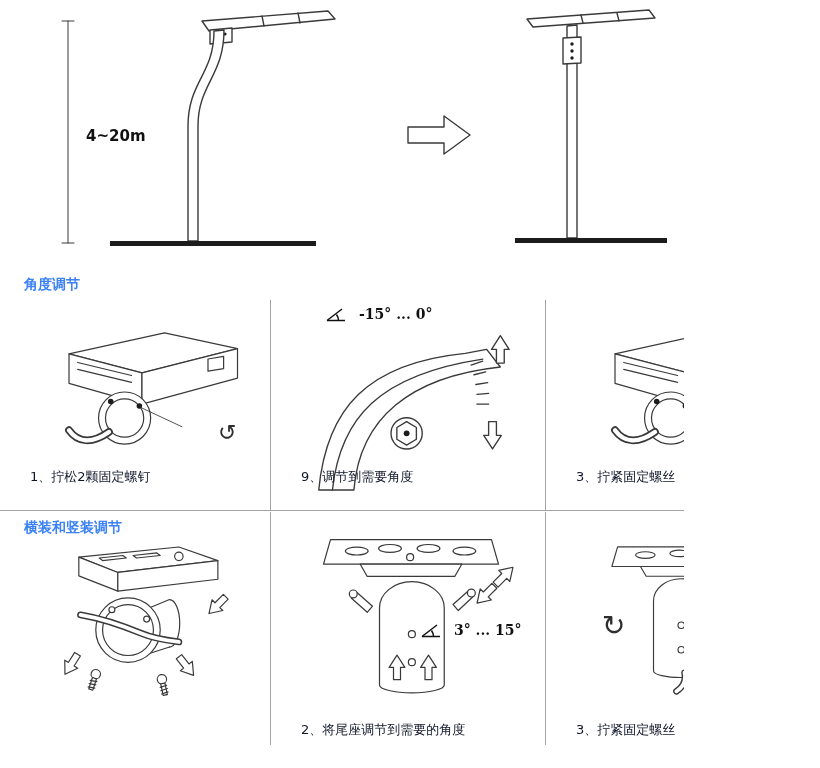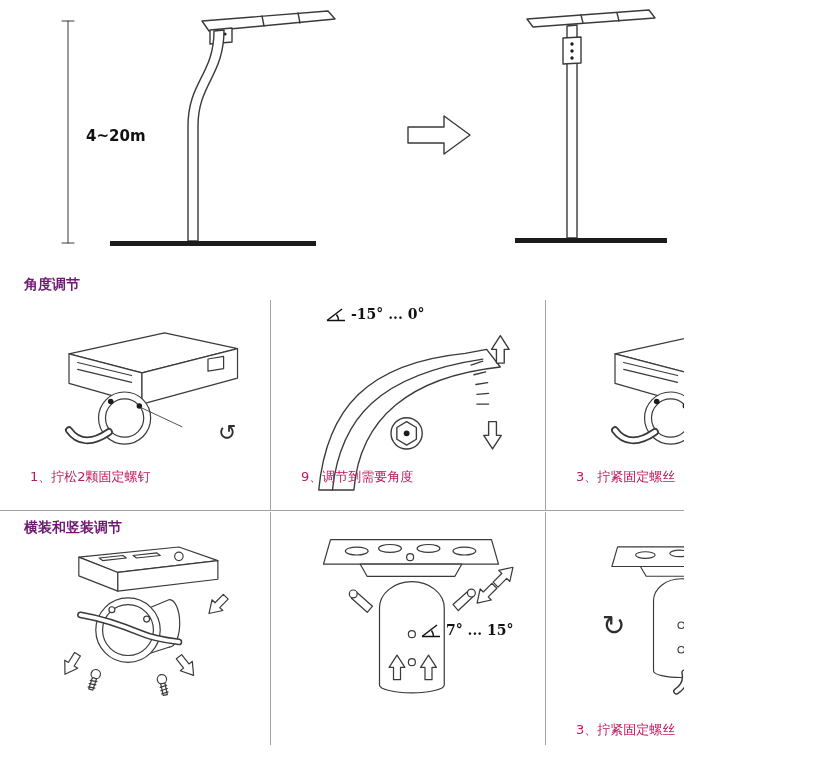--- a/index.html
+++ b/index.html
@@ -4,33 +4,33 @@
 <style>
   * { box-sizing: border-box; }
   body { margin:0; background:#ffffff; }
   .page { position:relative; width:684px; height:768px; background:#ffffff; overflow:hidden;
           font-family:"DejaVu Sans","Liberation Sans",sans-serif; color:#111111; }
   svg.draw { position:absolute; overflow:visible; }
   .draw-g { stroke:#3a3a3a; stroke-width:1.4; fill:#ffffff; stroke-linejoin:round; stroke-linecap:round; }
   .nofill { fill:none; }
   .thin   { stroke-width:1; }
   .dark   { fill:#1c1c1c; stroke:none; }
-  .section-title { position:absolute; left:24px; margin:0; font-size:14px; font-weight:bold; color:#701a75; }
+  .section-title { position:absolute; left:24px; margin:0; font-size:14px; font-weight:bold; color:#3b82f6; }
   .panel-row { position:absolute; left:0; width:820px; display:flex; }
   .row-angle { top:300px; height:210px; }
   .row-mount { top:512px; height:233px; }
   .panel { position:relative; height:100%; }
   .panel-a { width:270px; }
   .panel-b, .panel-c { width:275px; border-left:1px solid #a3a3a3; }
-  .caption { position:absolute; left:30px; margin:0; font-size:13px; color:#be185d; white-space:nowrap; }
+  .caption { position:absolute; left:30px; margin:0; font-size:13px; color:#0f172a; white-space:nowrap; }
   .row-angle .caption { bottom:24px; }
   .row-mount .caption { bottom:6px; }
   .h-divider { position:absolute; left:0; top:510px; width:820px; height:1px; background:#a3a3a3; }
   .height-label { position:absolute; left:86px; top:127px; font-size:15px; font-weight:bold; }
-  .angle-label { position:absolute; display:flex; align-items:center; gap:5px;
+  .angle-label { position:absolute; display:flex; align-items:center; gap:13px;
                  font-family:"DejaVu Serif","Liberation Serif",serif; font-weight:bold; font-size:14px; color:#111; }
   .rotate-icon { position:absolute; line-height:1; color:#2e2e2e; }
 </style>
 </head>
 <body>
 
 <div class="page">
 
   <svg width="0" height="0" style="position:absolute" aria-hidden="true">
     <defs>
@@ -223,22 +223,23 @@
         </g>
       </svg>
       <div class="angle-label" style="left:150px; top:110px;">
         <svg width="20" height="16" viewBox="0 0 20 16">
           <g fill="none" stroke="#111111" stroke-width="1.5">
             <line x1="1" y1="14.5" x2="19" y2="14.5"></line>
             <line x1="1" y1="14.5" x2="16" y2="3"></line>
             <path d="M 12.5,14.5 A 11,11 0 0 0 10.5,8.5"></path>
           </g>
         </svg>
-        <span>7° ... 15°</span>
+        <span>3° ... 15°</span>
       </div>
+      <p class="caption">2、将尾座调节到需要的角度</p>
     </div>
 
     <div class="panel panel-c">
       <svg class="draw" style="left:42px; top:30px;" width="180" height="151" viewBox="0 0 220 185">
         <g class="draw-g">
           <polygon points="36,6 190,6 197,30 29,30"></polygon>
           <ellipse cx="70" cy="16" rx="12" ry="4" class="nofill"></ellipse>
           <ellipse cx="112" cy="14" rx="12" ry="4" class="nofill"></ellipse>
           <ellipse cx="152" cy="16" rx="12" ry="4" class="nofill"></ellipse>
           <circle cx="131" cy="24" r="3.5"></circle>

